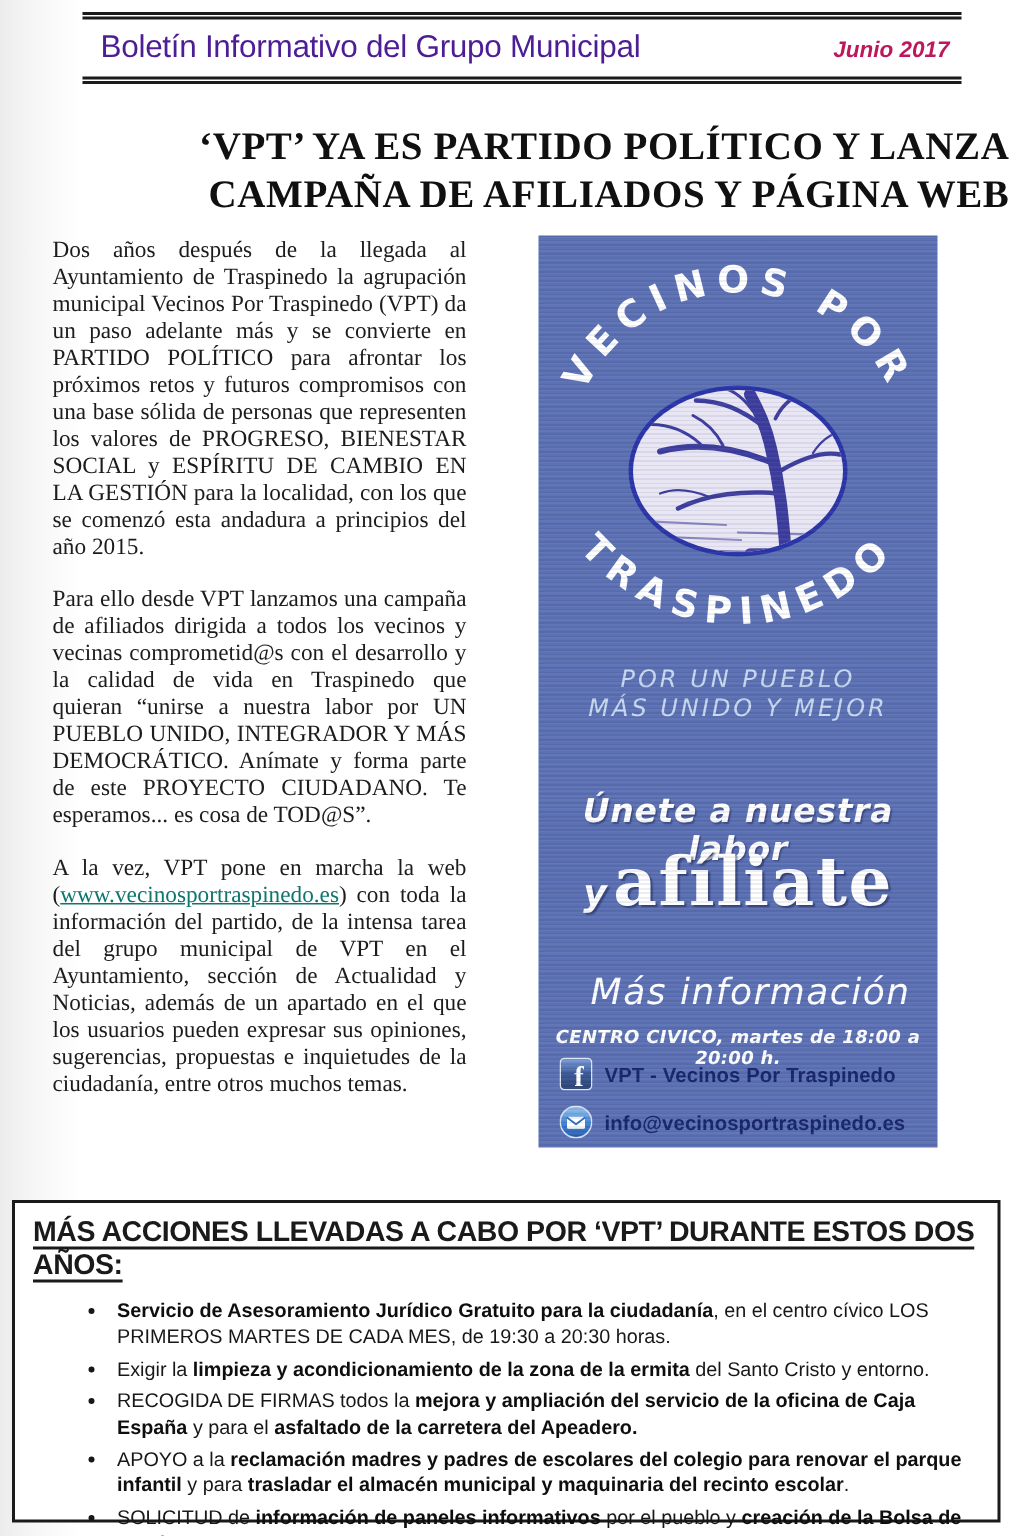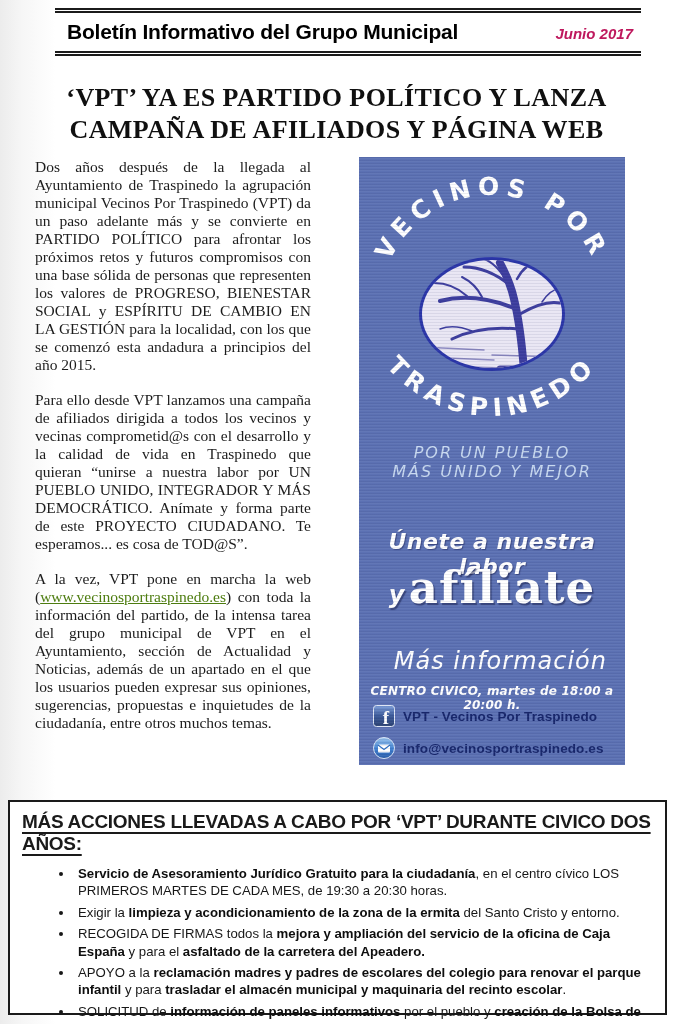--- a/index.html
+++ b/index.html
@@ -11,38 +11,38 @@
   .scan-edge{position:absolute;left:0;top:0;width:55px;height:1024px;
     background:linear-gradient(90deg,#ececec 0,#f6f6f6 40%,#ffffff 100%);}
 
   
   .header{
     position:absolute;left:55px;top:8px;width:566px;
     border-top:5px double #1b1b1b;border-bottom:5px double #1b1b1b;
     padding:7px 8px 7px 12px;background:#fff;
     display:flex;justify-content:space-between;align-items:baseline;
   }
-  .header-title{font-size:21px;font-weight:bold;letter-spacing:-0.2px;color:#000000;}
+  .header-title{font-size:21px;font-weight:normal;letter-spacing:-0.2px;color:#4c1d95;}
   .header-date{font-size:15px;font-weight:bold;font-style:italic;color:#be185d;}
 
   
   .headline{
-    position:absolute;left:0;top:82px;width:673px;text-align:center;
+    position:absolute;left:0;top:82px;width:673px;text-align:right;
     font-family:"Liberation Serif",serif;font-weight:bold;color:#101010;
     font-size:26px;line-height:32px;letter-spacing:0.4px;
   }
 
   
   .article{
     position:absolute;left:35px;top:158px;width:290px;
     font-family:"Liberation Serif",serif;font-size:15.5px;line-height:18px;
     text-align:justify;color:#1c1c1c;
   }
   .article p{margin:0 14px 17px 0;}
-  .article a.link{color:#4d7c0f;text-decoration:underline;cursor:pointer;}
+  .article a.link{color:#0f766e;text-decoration:underline;cursor:pointer;}
 
   
   .flyer{
     position:absolute;left:359px;top:157px;width:266px;height:608px;
     background:#5c71b3;overflow:hidden;
   }
   .flyer::after{ 
     content:"";position:absolute;inset:0;pointer-events:none;
     background:repeating-linear-gradient(180deg,
       rgba(22,30,80,0.08) 0 1px,rgba(255,255,255,0.04) 1px 2px,transparent 2px 3px);
@@ -208,21 +208,21 @@
           </defs>
         <circle cx="11" cy="11" r="10.5" fill="url(#mg)" stroke="#d8e4f6" stroke-width="1"></circle>
         <rect x="5" y="7.5" width="12" height="8" rx="1" fill="#ffffff"></rect>
         <path d="M 5,8 L 11,12.5 L 17,8" fill="none" stroke="#2e6fc2" stroke-width="1.2"></path>
       </svg>
       <span>info@vecinosportraspinedo.es</span>
     </div>
   </div>
 
   <div class="actions-box">
-    <div class="actions-heading">MÁS ACCIONES LLEVADAS A CABO POR ‘VPT’ DURANTE CIVICO DOS AÑOS:</div>
+    <div class="actions-heading">MÁS ACCIONES LLEVADAS A CABO POR ‘VPT’ DURANTE ESTOS DOS AÑOS:</div>
     <ul class="actions-list">
         <li><strong>Servicio de Asesoramiento Jurídico Gratuito para la ciudadanía</strong><span>, en el centro cívico LOS PRIMEROS MARTES DE CADA MES, de 19:30 a 20:30 horas.</span></li>
         <li><span>Exigir la </span><strong>limpieza y acondicionamiento de la zona de la ermita</strong><span> del Santo Cristo y entorno.</span></li>
         <li><span>RECOGIDA DE FIRMAS todos la </span><strong>mejora y ampliación del servicio de la oficina de Caja España</strong><span> y para el </span><strong>asfaltado de la carretera del Apeadero.</strong></li>
         <li><span>APOYO a la </span><strong>reclamación madres y padres de escolares del colegio para renovar el parque infantil</strong><span> y para </span><strong>trasladar el almacén municipal y maquinaria del recinto escolar</strong><span>.</span></li>
         <li><span>SOLICITUD de </span><strong>información de paneles informativos</strong><span> por el pueblo y </span><strong>creación de la Bolsa de Empleo</strong><span>.</span></li>
         <li><span>Apoyo y colaboración en la gestión y organización de fiestas y actividades del Ayto.</span></li>
       </ul>
   </div>
 </div>

